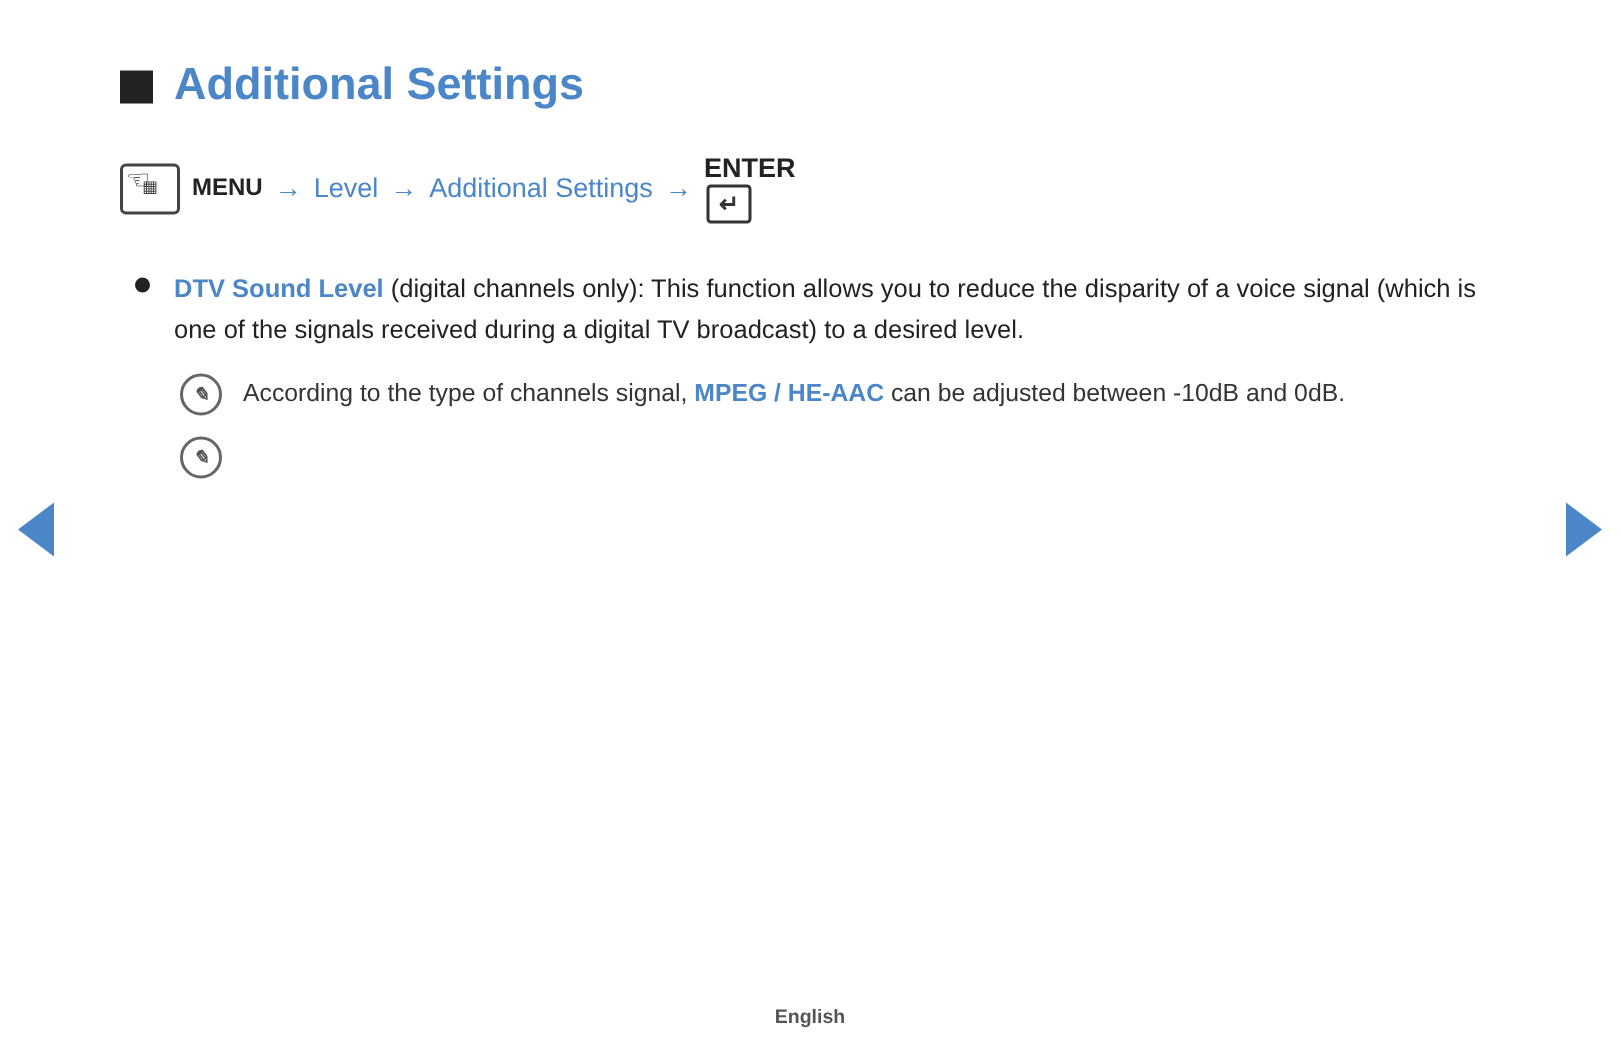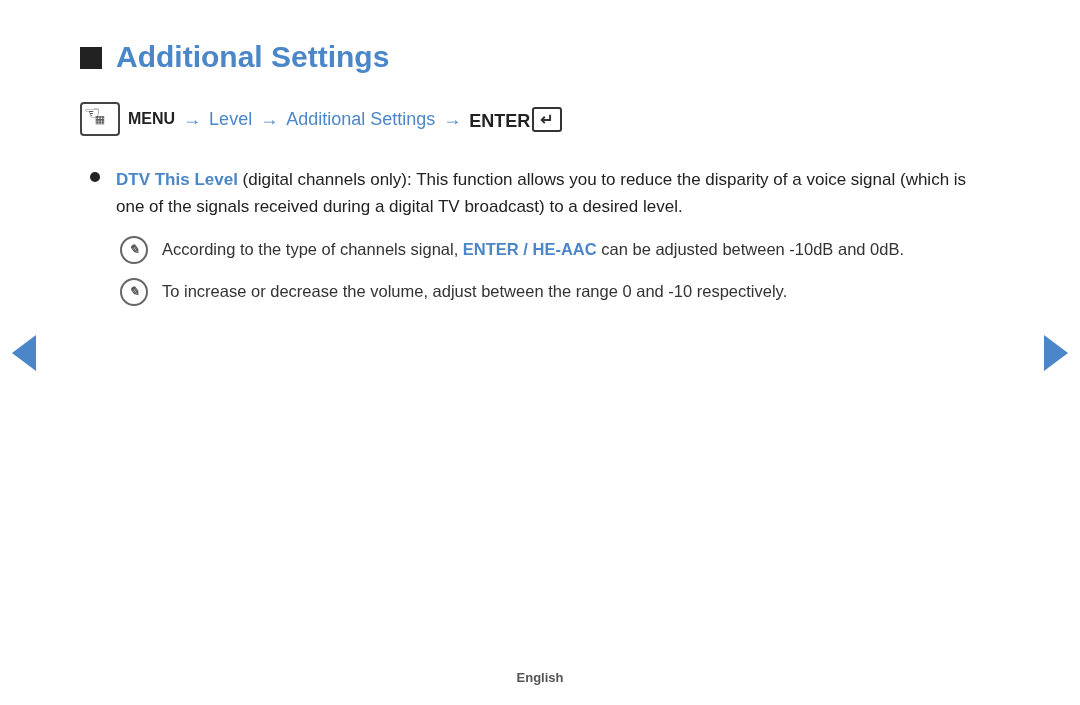--- a/index.html
+++ b/index.html
@@ -79,21 +79,22 @@
     .breadcrumb-additional {
       color: #4a86c8;
       font-size: 18px;
     }
 
     .breadcrumb-enter {
       font-weight: bold;
       color: #222;
       font-size: 18px;
       display: inline-flex;
-      align-items: flex-end;
+      align-items: flex-start;
+      flex-direction: column;
     }
 
     .enter-icon {
       display: inline-flex;
       align-items: center;
       justify-content: center;
       border: 2px solid #333;
       border-radius: 3px;
       padding: 1px 6px;
       font-size: 16px;
@@ -253,34 +254,33 @@
       <span>ENTER</span>
       <span class="enter-icon">↵</span>
     </span>
   </div>
 
   <div class="content">
 
     <div class="bullet-item">
       <div class="bullet-dot"></div>
       <p class="bullet-text">
-        <span class="highlight-blue">DTV This Level</span><span> (digital channels only): This function allows you to reduce the disparity of a voice signal (which is one of the signals received during a digital TV broadcast) to a desired level.</span>
+        <span class="highlight-blue">DTV Sound Level</span><span> (digital channels only): This function allows you to reduce the disparity of a voice signal (which is one of the signals received during a digital TV broadcast) to a desired level.</span>
       </p>
     </div>
 
     <div class="note-item">
       <div class="note-icon">✎</div>
       <p class="note-text">
-        <span>According to the type of channels signal, </span><span class="highlight-blue">ENTER / HE-AAC</span><span> can be adjusted between -10dB and 0dB.</span>
+        <span>According to the type of channels signal, </span><span class="highlight-blue">MPEG / HE-AAC</span><span> can be adjusted between -10dB and 0dB.</span>
       </p>
     </div>
 
     <div class="note-item">
       <div class="note-icon">✎</div>
-      <p class="note-text">To increase or decrease the volume, adjust between the range 0 and -10 respectively.</p>
     </div>
 
   </div>
 
   <div class="nav-arrow-left"></div>
   <div class="nav-arrow-right"></div>
 
   <div class="footer">English</div>
 
 </div>

